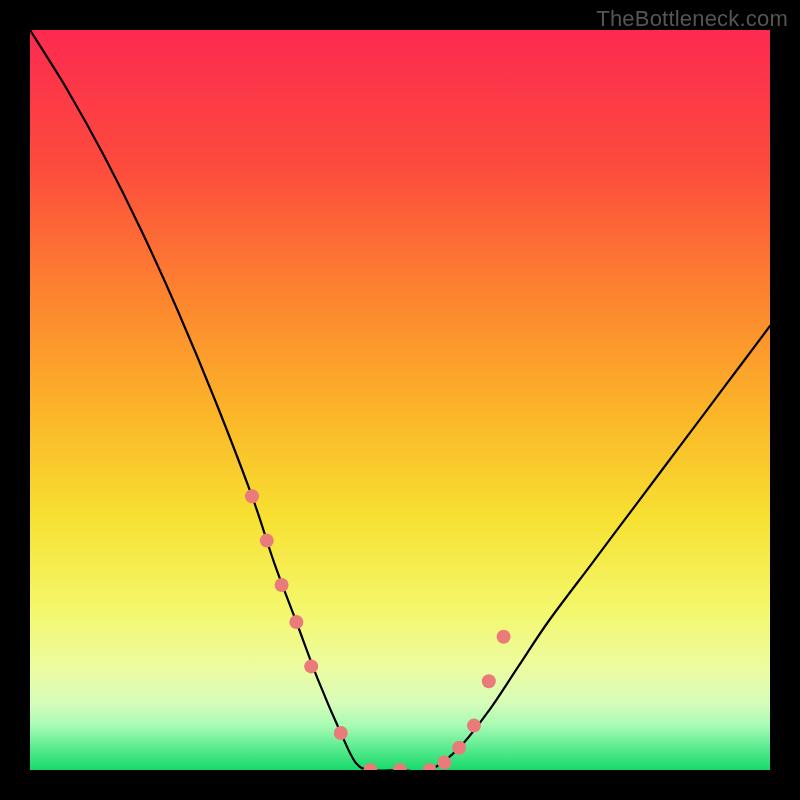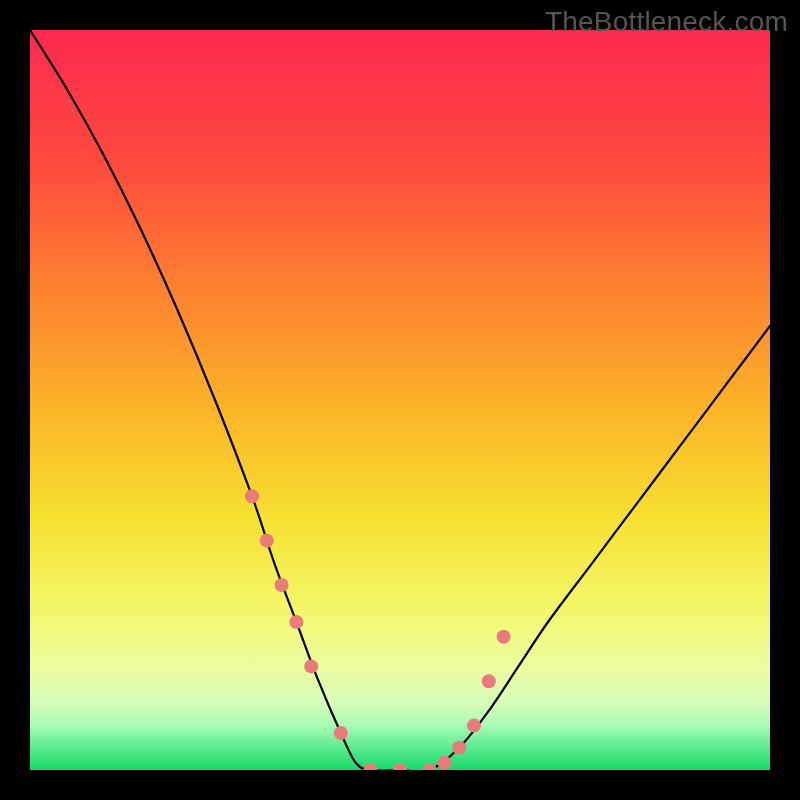--- a/index.html
+++ b/index.html
@@ -27,21 +27,21 @@
   }
   .gradient-bg {
     position: absolute;
     inset: 0;
   }
   .watermark {
     position: absolute;
     top: 6px;
     right: 12px;
     color: #555;
-    font-size: 28px;
+    font-size: 22px;
     font-weight: 500;
     letter-spacing: 0.2px;
     user-select: none;
     z-index: 20;
   }
   svg.curve {
     position: absolute;
     inset: 0;
     z-index: 10;
   }

